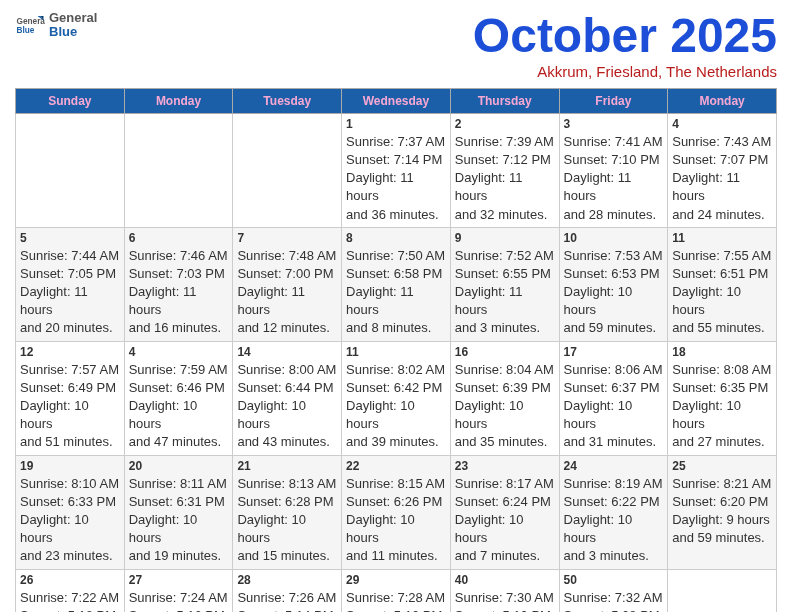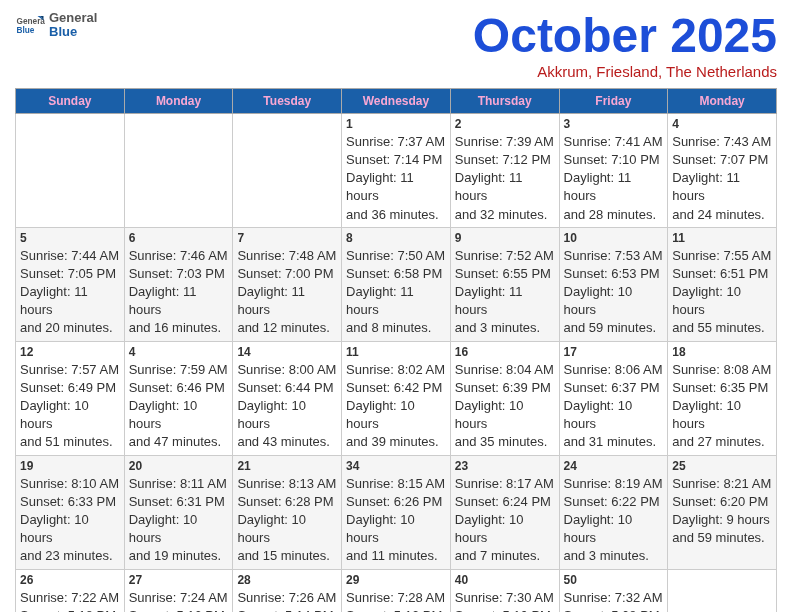--- a/index.html
+++ b/index.html
@@ -144,21 +144,21 @@
           </td>
           <td>
             <span class="day-number">20</span>
             <div class="day-info">Sunrise: 8:11 AM<br>Sunset: 6:31 PM<br>Daylight: 10 hours<br>and 19 minutes.</div>
           </td>
           <td>
             <span class="day-number">21</span>
             <div class="day-info">Sunrise: 8:13 AM<br>Sunset: 6:28 PM<br>Daylight: 10 hours<br>and 15 minutes.</div>
           </td>
           <td>
-            <span class="day-number">34</span>
+            <span class="day-number">22</span>
             <div class="day-info">Sunrise: 8:15 AM<br>Sunset: 6:26 PM<br>Daylight: 10 hours<br>and 11 minutes.</div>
           </td>
           <td>
             <span class="day-number">23</span>
             <div class="day-info">Sunrise: 8:17 AM<br>Sunset: 6:24 PM<br>Daylight: 10 hours<br>and 7 minutes.</div>
           </td>
           <td>
             <span class="day-number">24</span>
             <div class="day-info">Sunrise: 8:19 AM<br>Sunset: 6:22 PM<br>Daylight: 10 hours<br>and 3 minutes.</div>
           </td>

